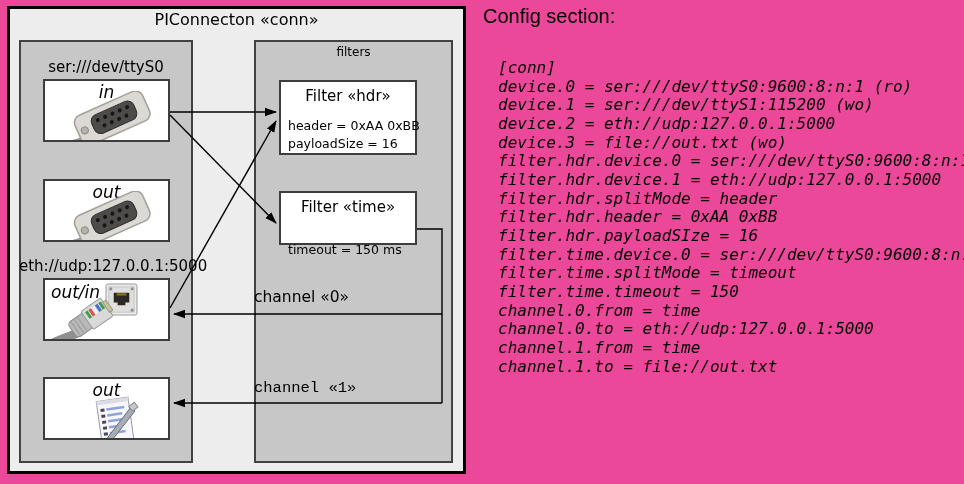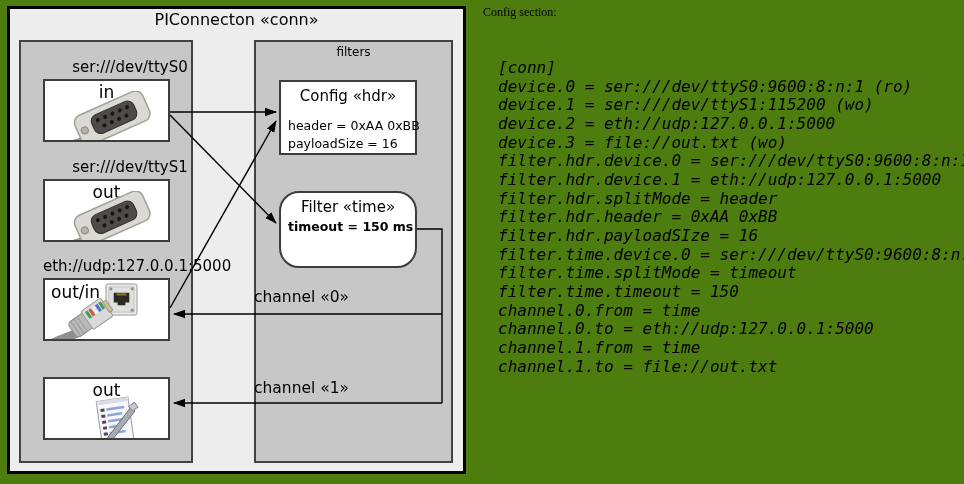--- a/index.html
+++ b/index.html
@@ -1,55 +1,55 @@
 <!DOCTYPE html>
 <html><head>
 <meta charset="utf-8">
 <style>
   html,body{margin:0;padding:0;background:#fff;}
-  .stage{position:relative;width:964px;height:484px;background:#4d7c0f;
+  .stage{position:relative;width:964px;height:484px;background:#ec4899;
          font-family:"DejaVu Sans",sans-serif;color:#000;overflow:hidden;}
 
   .outer{position:absolute;left:7px;top:6px;width:459px;height:468px;
          border:3px solid #000;background:#ededed;box-sizing:border-box;}
   .diagram-title{position:absolute;left:7px;top:10px;width:459px;text-align:center;
          font-size:16px;z-index:2;}
 
   .panel{position:absolute;background:#c7c7c7;border:2px solid #424242;box-sizing:border-box;z-index:1;}
   .devices-panel{left:19px;top:40px;width:174px;height:423px;}
   .filters-panel{left:254px;top:40px;width:199px;height:423px;}
   .filters-title{position:absolute;left:254px;top:45px;width:199px;text-align:center;
          font-size:12px;z-index:2;}
 
-  .dev-label{position:absolute;left:19px;width:174px;text-align:center;font-size:15px;z-index:2;padding-left:24px;}
+  .dev-label{position:absolute;left:19px;width:174px;text-align:center;font-size:15px;z-index:2;}
   .dev-box{position:absolute;left:43px;width:127px;height:63px;background:#fff;
-         border:2px solid #3d3d3d;box-sizing:border-box;overflow:hidden;z-index:2;}
+         border:2px solid #3d3d3d;box-sizing:border-box;overflow:hidden;z-index:2;font-style:italic;}
   .mode{position:absolute;left:0;top:1px;width:100%;text-align:center;font-size:17px;}
   .mode-left{position:absolute;left:6px;top:2px;font-size:17px;}
   .shift-lg{padding-right:22px;}
   .shift-sm{padding-right:14px;}
   .icon-abs{position:absolute;}
 
   .filter-box{position:absolute;left:279px;width:138px;background:#fff;
          border:2px solid #3d3d3d;box-sizing:border-box;z-index:2;}
   .filter-hdr{top:80px;height:75px;}
-  .filter-time{top:191px;height:77px;border-radius:20px;}
+  .filter-time{top:191px;height:54px;}
   .filter-title{text-align:center;font-size:15px;margin-top:5px;}
   .props{font-size:12.5px;line-height:17.5px;margin:12px 0 0 7px;white-space:pre;}
-  .props-time{margin-top:2px;font-weight:bold;}
+  .props-time{margin-top:25px;}
 
   .channel-label{position:absolute;left:254px;width:163px;text-align:left;
          font-size:15.5px;z-index:3;}
   .channel-0{top:288px;}
-  .channel-1{top:379px;}
+  .channel-1{top:379px;font-family:Liberation Mono, monospace;}
 
   .overlay{position:absolute;left:0;top:0;z-index:5;pointer-events:none;}
 
   .config-heading{position:absolute;left:483px;top:5px;
-         font-family:Liberation Serif, serif;font-size:12px;white-space:pre;}
+         font-family:Liberation Sans, sans-serif;font-size:20px;white-space:pre;}
   .config-lines{position:absolute;left:483px;top:44px;margin:15px;
          font-family:"DejaVu Sans Mono",monospace;font-size:16px;
          line-height:18.65px;white-space:pre;font-style:italic;}
 </style>
 </head>
 <body>
 
 <div class="stage">
 
   <div class="outer"></div>
@@ -74,21 +74,20 @@
         <circle cx="73" cy="24" r="2" fill="#17171a"></circle>
         <circle cx="45" cy="31.5" r="2" fill="#17171a"></circle>
           <circle cx="53" cy="31.5" r="2" fill="#17171a"></circle>
         <circle cx="61" cy="31.5" r="2" fill="#17171a"></circle>
           <circle cx="69" cy="31.5" r="2" fill="#17171a"></circle>
         <circle cx="25" cy="28" r="3.5" fill="#b7b3aa" stroke="#8c887f"></circle>
       </g>
     </svg>
   </div>
 
-  <div class="dev-label" style="top:158px">ser:///dev/ttyS1</div>
   <div class="dev-box" style="top:179px">
     <div class="mode shift-lg">out</div>
     <svg class="icon-abs" style="left:12px;top:10px" width="106" height="54" viewBox="0 0 106 54">
       <path d="M32,47 C22,52 12,54 2,57" stroke="#9b9b9b" stroke-width="8" fill="none"></path>
       <g transform="rotate(-24 53 27)">
         <rect x="18" y="12" width="74" height="32" rx="8" fill="#dbd9d4" stroke="#a39f97" stroke-width="1.5"></rect>
         <rect x="34" y="18" width="46" height="20" rx="7" fill="#4e4c49" stroke="#2f2e2c"></rect>
         <circle cx="41" cy="24" r="2" fill="#17171a"></circle>
           <circle cx="49" cy="24" r="2" fill="#17171a"></circle>
         <circle cx="57" cy="24" r="2" fill="#17171a"></circle>
@@ -155,21 +154,21 @@
           <rect x="13" y="36" width="4" height="3"></rect>
         </g>
       </g>
       <polygon points="16,46 42,12 46,16 20,49" fill="#a7adb5" stroke="#6b7077" stroke-width="1"></polygon>
       <polygon points="16,46 12,50 19,49" fill="#555a60"></polygon>
       <rect x="41" y="9" width="7" height="6" transform="rotate(-38 44 12)" fill="#c9c9cd" stroke="#8a8a90"></rect>
     </svg>
   </div>
 
   <div class="filter-box filter-hdr">
-    <div class="filter-title">Config «hdr»</div>
+    <div class="filter-title">Filter «hdr»</div>
     <div class="props">header = 0xAA 0xBB
 payloadSize = 16</div>
   </div>
   <div class="filter-box filter-time">
     <div class="filter-title">Filter «time»</div>
     <div class="props props-time">timeout = 150 ms</div>
   </div>
 
   <div class="channel-label channel-0">channel «0»</div>
   <div class="channel-label channel-1">channel «1»</div>

